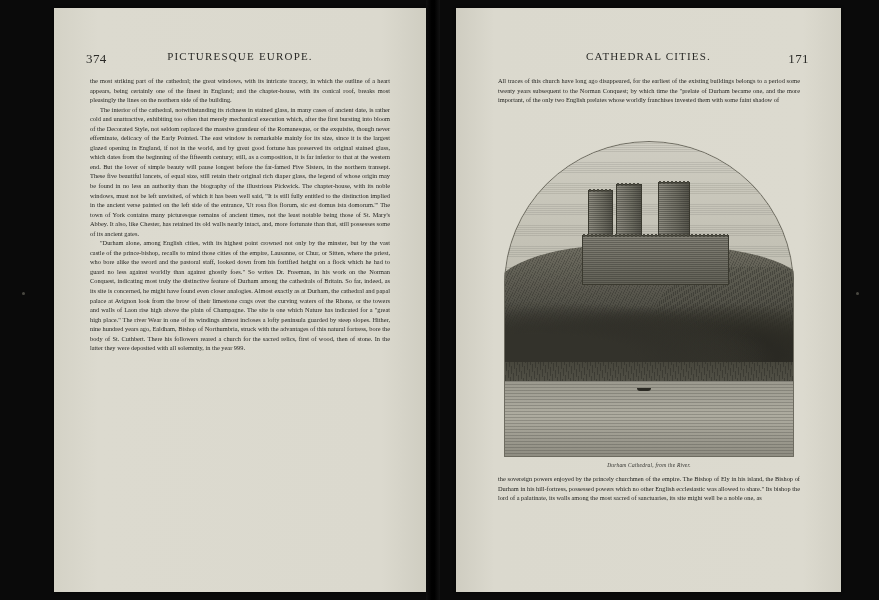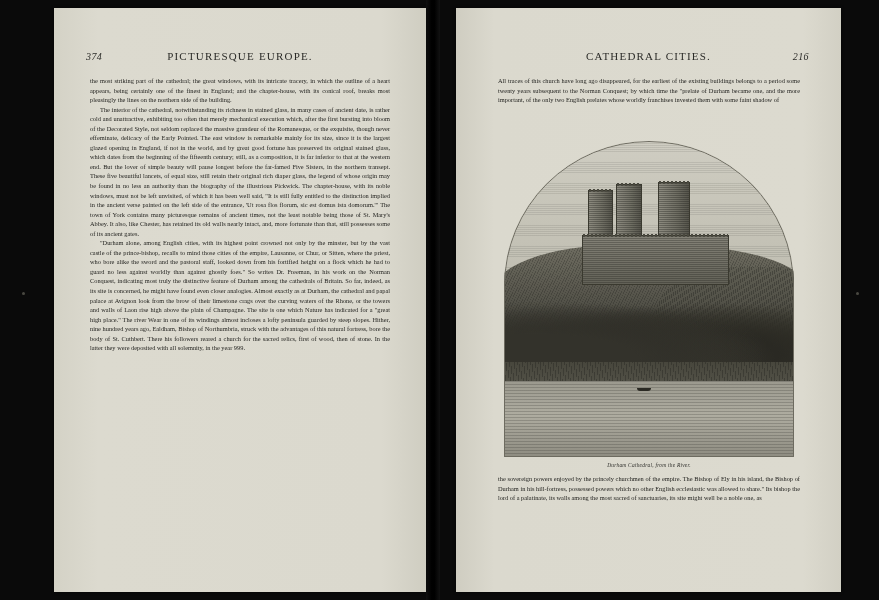--- a/index.html
+++ b/index.html
@@ -53,24 +53,23 @@
     top: 42px;
     left: 30px;
     right: 30px;
     height: 14px;
     font-size: 8.3px;
     letter-spacing: 1.2px;
     color: #2b2b28;
   }
   .header .folio {
     position: absolute;
-    font-size: 10px;
+    font-size: 13px;
     letter-spacing: 0.4px;
     top: 1px;
-    font-style: italic;
   }
   .folio-left { left: 2px; }
   .folio-right { right: 2px; }
   .header .running-title {
     text-align: center;
     width: 100%;
     display: block;
     font-size: 11px;
   }
   .column {
@@ -247,21 +246,21 @@
         <p>The interior of the cathedral, notwithstanding its richness in stained glass, in many cases of ancient date, is rather cold and unattractive, exhibiting too often that merely mechanical execution which, after the first bursting into bloom of the Decorated Style, not seldom replaced the massive grandeur of the Romanesque, or the exquisite, though never effeminate, delicacy of the Early Pointed. The east window is remarkable mainly for its size, since it is the largest glazed opening in England, if not in the world, and by great good fortune has preserved its original stained glass, which dates from the beginning of the fifteenth century; still, as a composition, it is far inferior to that at the western end. But the lover of simple beauty will pause longest before the far-famed Five Sisters, in the northern transept. These five beautiful lancets, of equal size, still retain their original rich diaper glass, the legend of whose origin may be found in no less an authority than the biography of the illustrious Pickwick. The chapter-house, with its noble windows, must not be left unvisited, of which it has been well said, "It is still fully entitled to the distinction implied in the ancient verse painted on the left side of the entrance, 'Ut rosa flos florum, sic est domus ista domorum.'" The town of York contains many picturesque remains of ancient times, not the least notable being those of St. Mary's Abbey. It also, like Chester, has retained its old walls nearly intact, and, more fortunate than that, still possesses some of its ancient gates.</p>
         <p>"Durham alone, among English cities, with its highest point crowned not only by the minster, but by the vast castle of the prince-bishop, recalls to mind those cities of the empire, Lausanne, or Chur, or Sitten, where the priest, who bore alike the sword and the pastoral staff, looked down from his fortified height on a flock which he had to guard no less against worldly than against ghostly foes." So writes Dr. Freeman, in his work on the Norman Conquest, indicating most truly the distinctive feature of Durham among the cathedrals of Britain. So far, indeed, as its site is concerned, he might have found even closer analogies. Almost exactly as at Durham, the cathedral and papal palace at Avignon look from the brow of their limestone crags over the curving waters of the Rhone, or the towers and walls of Laon rise high above the plain of Champagne. The site is one which Nature has indicated for a "great high place." The river Wear in one of its windings almost incloses a lofty peninsula guarded by steep slopes. Hither, nine hundred years ago, Ealdham, Bishop of Northumbria, struck with the advantages of this natural fortress, bore the body of St. Cuthbert. There his followers reared a church for the sacred relics, first of wood, then of stone. In the latter they were deposited with all solemnity, in the year 999.</p>
       </div>
     </div>
   </div>
 
   <div class="page page-right">
     <div class="page-inner">
       <div class="header">
         <span class="running-title">CATHEDRAL  CITIES.</span>
-        <span class="folio folio-right">216</span>
+        <span class="folio folio-right">171</span>
       </div>
 
       <div class="column col-upper">
         <p class="noindent">All traces of this church have long ago disappeared, for the earliest of the existing buildings belongs to a period some twenty years subsequent to the Norman Conquest; by which time the "prelate of Durham became one, and the more important, of the only two English prelates whose worldly franchises invested them with some faint shadow of</p>
       </div>
 
       <div class="figure">
         <div class="engraving">
           <div class="sky"></div>
           <div class="hill"></div>

